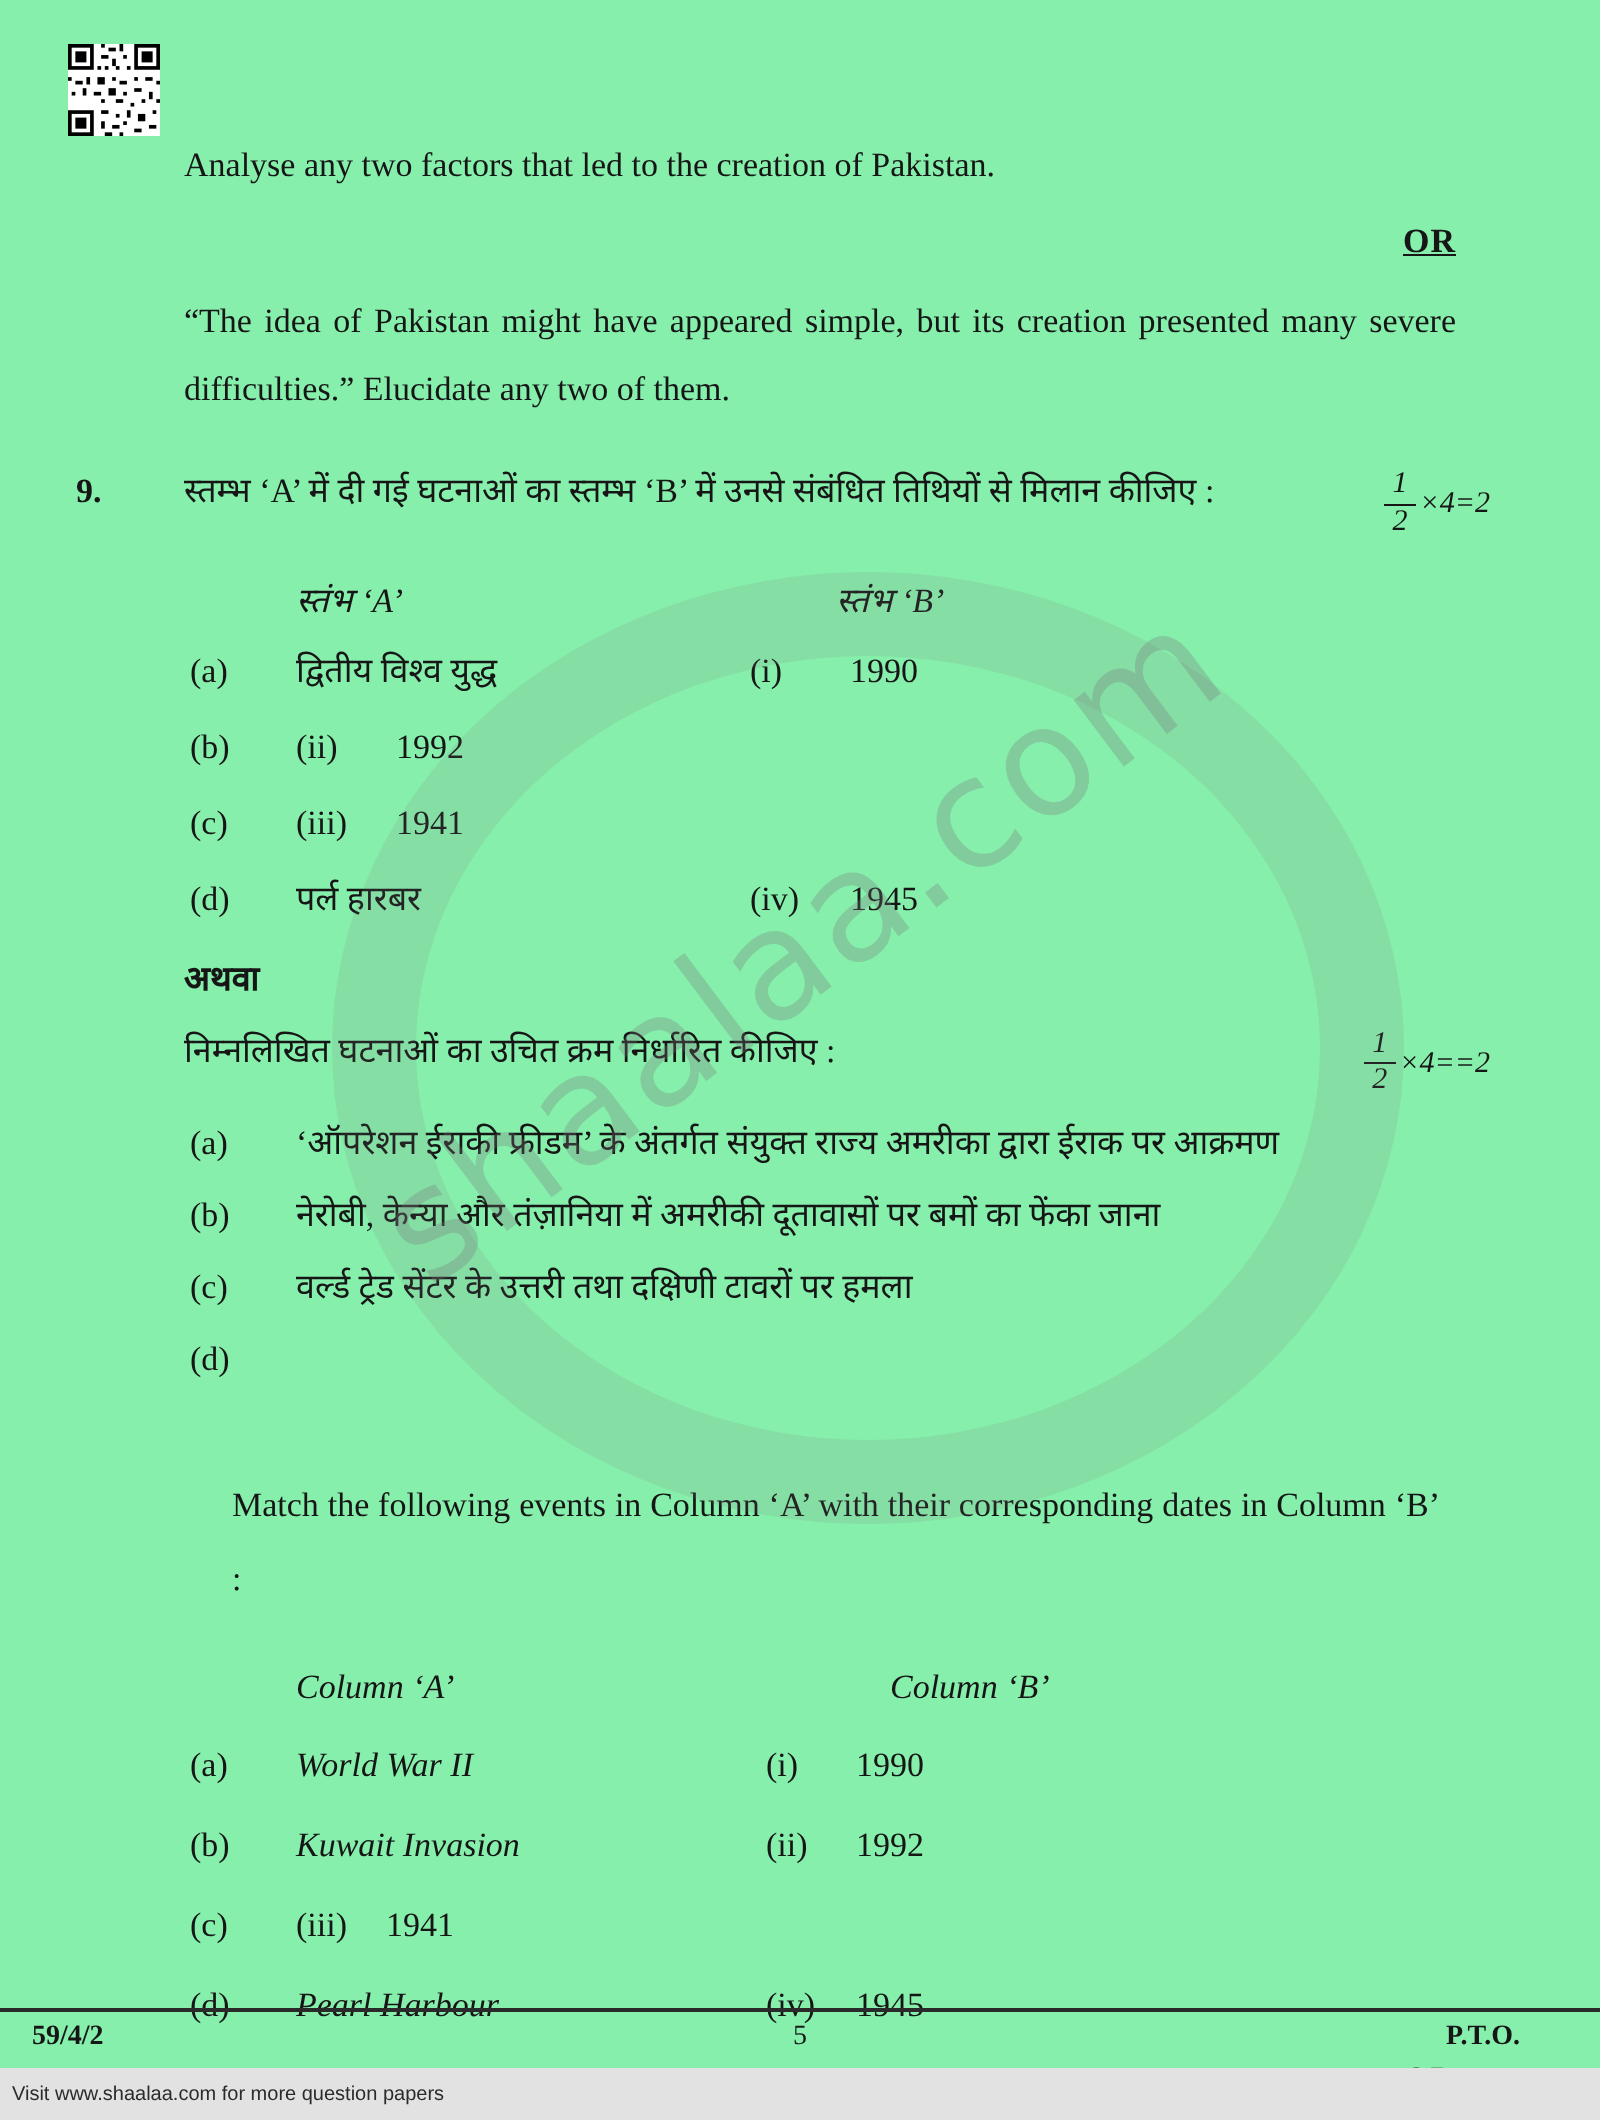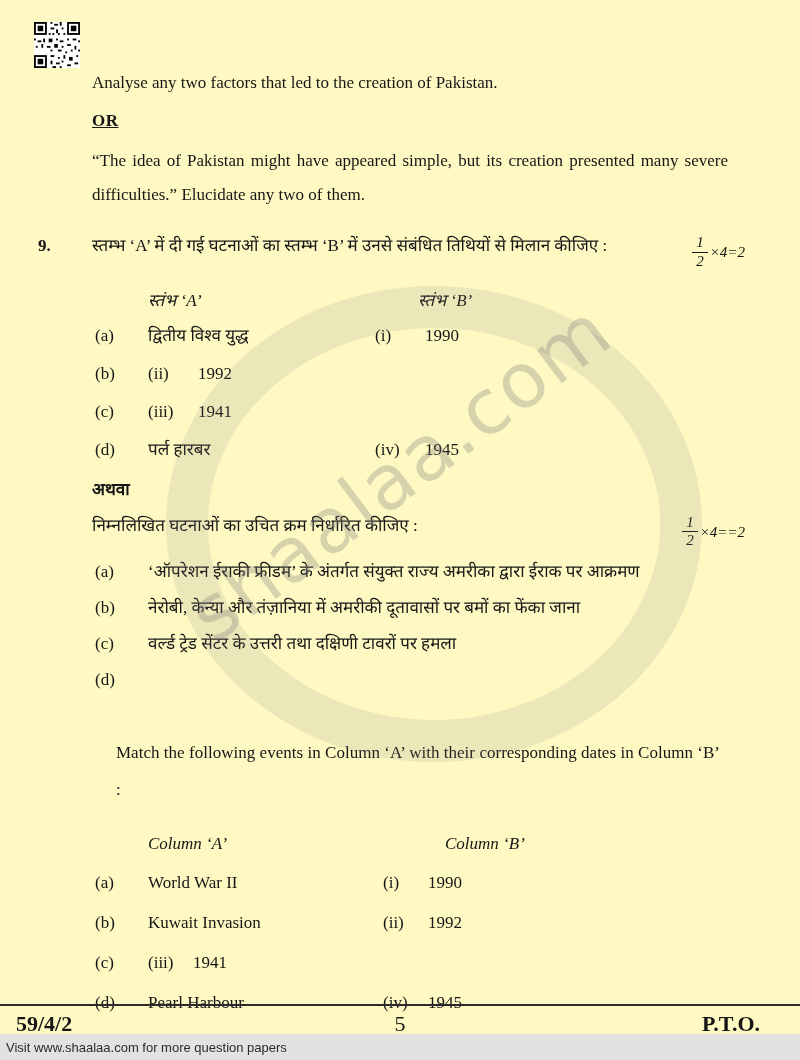--- a/index.html
+++ b/index.html
@@ -1,50 +1,50 @@
 <!DOCTYPE html>
 <html><head>
 <meta charset="utf-8">
 <style>
   html,body{margin:0;padding:0;background:#fff;}
-  .page{position:relative;width:800px;height:1060px;background:#fef9c3;overflow:hidden;
+  .page{position:relative;width:800px;height:1060px;background:#86efac;overflow:hidden;
         font-family:"Liberation Serif",serif;font-size:17px;color:#161616;}
   .qr{position:absolute;top:22px;left:34px;width:46px;height:46px;}
   .flow{position:absolute;top:70px;left:0;right:0;}
   .para{margin:0 72px 0 92px;line-height:1.55;}
-  .or-line{text-align:left;font-weight:bold;margin:15px 72px 0 92px;letter-spacing:.5px;text-decoration:underline;}
+  .or-line{text-align:right;font-weight:bold;margin:15px 72px 0 92px;letter-spacing:.5px;text-decoration:underline;}
   .quote{margin-top:13px;text-align:justify;line-height:2.0;}
   .q-intro{position:relative;display:flex;margin:20px 55px 0 92px;align-items:flex-start;line-height:1.6;}
   .qnum{position:absolute;left:-54px;top:0;font-weight:bold;}
   .intro-text{flex:1;padding-right:14px;}
   .marks{display:flex;align-items:center;white-space:nowrap;font-style:italic;font-size:15px;margin-top:2px;}
   .frac{display:inline-block;text-align:center;vertical-align:middle;margin-right:2px;}
   .frac .num{display:block;border-bottom:1px solid #161616;padding:0 4px;line-height:1.15;}
   .frac .den{display:block;line-height:1.15;padding:0 4px;}
   .cols{display:flex;margin:18px 0 0 148px;font-style:italic;}
   .colA-h{width:270px;}
   .colA-e{width:297px;}
   .mrow{display:flex;margin:12px 0 0 95px;line-height:26px;}
   .ml{width:53px;}
   .me-h{width:227px;}
-  .me-e{width:235px;}
+  .me-e{width:235px;font-style:italic;}
   .mr-h{width:50px;}
   .mr-e{width:45px;}
   .athva{text-align:left;font-weight:bold;margin:14px 72px 0 92px;}
   .alt-item{display:flex;margin:10px 60px 0 95px;line-height:26px;}
   .alt-item .ml{width:53px;flex:none;}
   .eng-intro{margin:42px 80px 0 116px;line-height:2.15;text-align:justify;}
   .rule{position:absolute;left:0;right:0;top:1004px;border-top:2px solid #2a2a2a;}
-  .footer{position:absolute;top:1011px;left:0;right:0;height:22px;font-weight:bold;font-size:22px;}
+  .footer{position:absolute;top:1011px;left:0;right:0;height:22px;font-weight:bold;font-size:14px;}
   .footer .f-left{position:absolute;left:16px;}
   .footer .f-page{position:absolute;left:50%;transform:translateX(-50%);font-weight:normal;}
   .footer .f-right{position:absolute;right:40px;}
   .bottombar{position:absolute;left:0;right:0;bottom:0;height:26px;background:#e2e2e2;
              display:flex;align-items:center;padding-left:6px;
-             font-family:"Liberation Sans",sans-serif;font-size:13px;color:#2b2b2b;}
+             font-family:"Liberation Sans",sans-serif;font-size:10px;color:#2b2b2b;}
   .watermark{position:absolute;inset:0;pointer-events:none;z-index:6;}
   .wm-ring{position:absolute;left:166px;top:286px;width:452px;height:392px;border-radius:50%;
            border:42px solid rgba(130,130,130,0.14);}
   .wm-text{position:absolute;left:50%;top:472px;transform:translate(-50%,-50%) rotate(-37deg);
            font-family:"DejaVu Sans",sans-serif;font-size:76px;color:rgba(120,120,120,0.30);
            letter-spacing:2px;white-space:nowrap;}
 </style>
 </head>
 <body>
 

